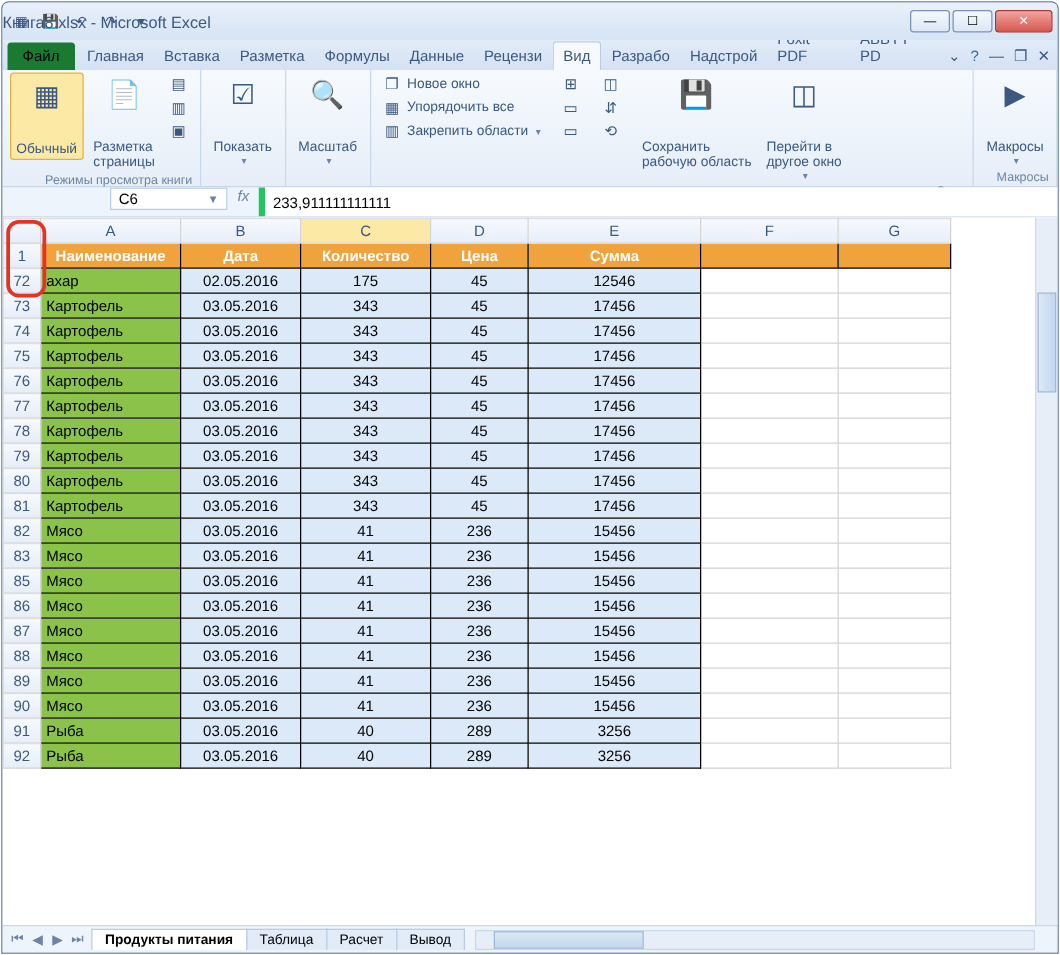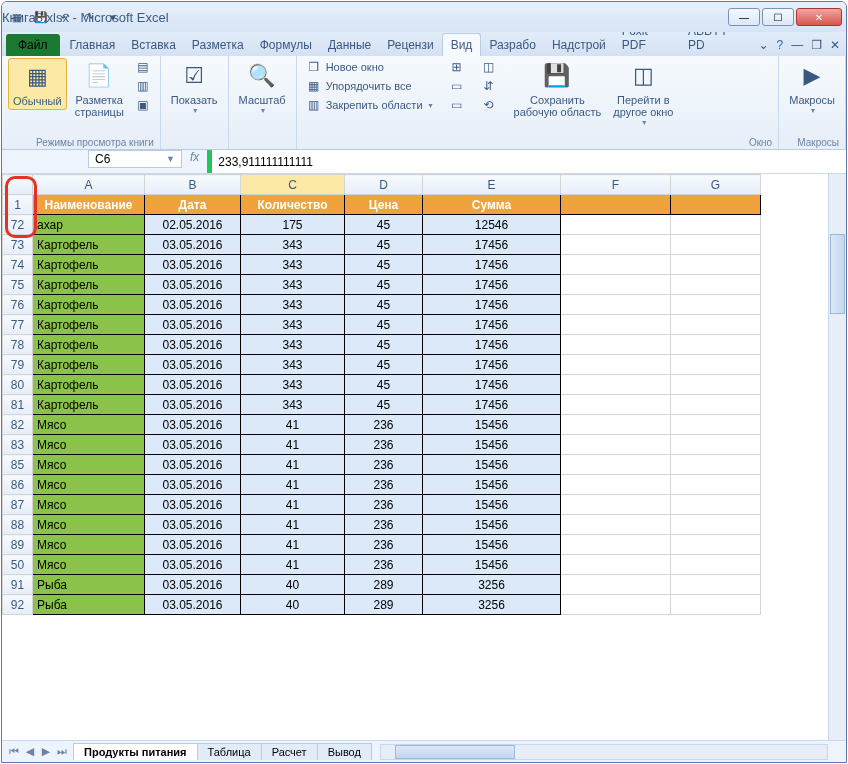--- a/index.html
+++ b/index.html
@@ -23,21 +23,21 @@
 .ribbon-tabs .help { margin-left: auto; padding: 4px 6px; display: flex; gap: 8px; }
 
 
 .ribbon { height: 94px; background: linear-gradient(#f6fafe,#e7eef8); border-bottom: 1px solid #b8cce4; display: flex; font-size: 11px; color: #3b5980; }
 .group { border-right: 1px solid #c9d8ec; padding: 2px 6px 1px; display: flex; flex-direction: column; justify-content: space-between; }
 .group-label { text-align: right; font-size: 10px; color: #6c84a5; padding-top: 1px; }
 .group-body { display: flex; align-items: flex-start; gap: 4px; flex: 1; }
 .bigbtn { display: flex; flex-direction: column; align-items: center; padding: 2px 4px; border-radius: 3px; min-width: 44px; }
 .bigbtn.active { background: #fce9a6; border: 1px solid #e2b33a; }
 .bigbtn .ico { width: 32px; height: 32px; display: flex; align-items: center; justify-content: center; font-size: 22px; }
-.bigbtn .lbl { font-size: 11px; text-align: center; line-height: 1.1; margin-top: 2px; }
+.bigbtn .lbl { font-size: 11px; text-align: left; line-height: 1.1; margin-top: 20px; }
 .smallbtn-stack { display: flex; flex-direction: column; gap: 1px; }
 .smallbtn { display: flex; align-items: center; gap: 4px; padding: 1px 3px; font-size: 11px; white-space: nowrap; }
 .smallbtn .ico { width: 16px; height: 16px; display: inline-flex; align-items: center; justify-content: center; font-size: 12px; }
 .tiny-arrow::after { content: "▾"; font-size: 8px; margin-left: 2px; color: #6c84a5; }
 
 
 .fx-row { height: 24px; border-bottom: 1px solid #c9d8ec; display: flex; align-items: flex-start; background: #eef4fb; font-size: 12px; }
 .namebox { width: 94px; margin-left: 86px; border: 1px solid #b8cce4; background: #fff; padding: 1px 6px; font-size: 12px; display: flex; justify-content: space-between; align-items: center; }
 .fx-icon { margin: 0 8px; font-style: italic; color: #6c84a5; }
 .fx-input { flex: 1; border: none; background: #fff; border-left: 5px solid #22c55e; padding: 2px 6px; font-size: 12px; height: 100%; }
@@ -430,21 +430,21 @@
             <th class="row-hdr">89</th>
             <td class="data-a" style="text-align: left;">Мясо</td>
             <td class="data-sel">03.05.2016</td>
             <td class="data-sel">41</td>
             <td class="data-sel">236</td>
             <td class="data-sel">15456</td>
             <td class="data-plain"></td>
             <td class="data-plain"></td>
           </tr>
           <tr>
-            <th class="row-hdr">50</th>
+            <th class="row-hdr">90</th>
             <td class="data-a" style="text-align: left;">Мясо</td>
             <td class="data-sel">03.05.2016</td>
             <td class="data-sel">41</td>
             <td class="data-sel">236</td>
             <td class="data-sel">15456</td>
             <td class="data-plain"></td>
             <td class="data-plain"></td>
           </tr>
           <tr>
             <th class="row-hdr">91</th>

